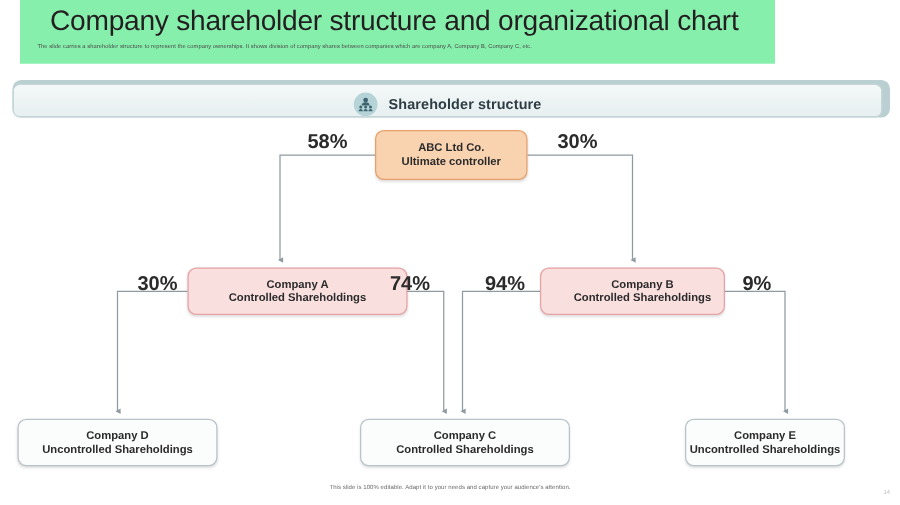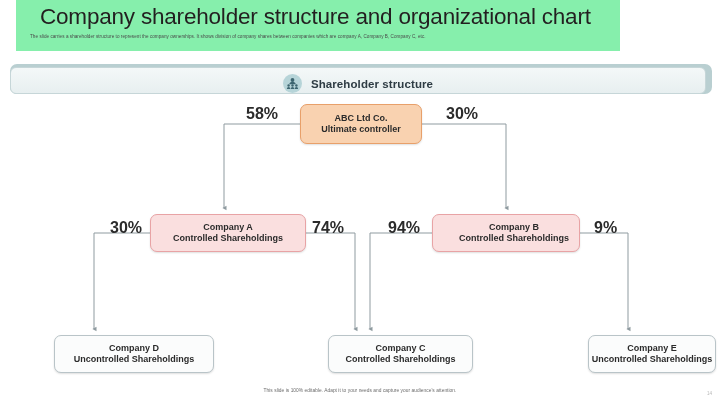--- a/index.html
+++ b/index.html
@@ -64,37 +64,36 @@
   }
   .node .l1 { font-size: 9px; font-weight: bold; color: #2b2b2b; }
   .node .l2 { font-size: 9px; font-weight: bold; color: #2b2b2b; }
 
   .node-root {
     left: 300px; top: 8px; width: 122px; height: 40px;
     background: #f9d2b0; border: 1px solid #e8a06a;
     box-shadow: 0 1px 2px rgba(0,0,0,.13);
   }
   .node-a {
-    left: 150px; top: 118px; width: 156px; height: 38px;
+    left: 150px; top: 118px; width: 176px; height: 38px;
     background: #fadfdf; border: 1px solid #e8a3a5;
     box-shadow: 0 1px 2px rgba(0,0,0,.13);
   }
   .node-b {
     left: 432px; top: 118px; width: 148px; height: 38px;
     background: #fadfdf; border: 1px solid #e8a3a5;
     box-shadow: 0 1px 2px rgba(0,0,0,.13);
     padding-left: 16px;
   }
   .node-leaf {
     background: #fbfcfc; border: 1px solid #b9c4c8;
     box-shadow: 0 1px 2px rgba(0,0,0,.13);
-    margin-left: 40px;
   }
   .node-d { left: 14px;  top: 239px; width: 160px; height: 38px; }
-  .node-c { left: 288px; top: 239px; width: 145px; height: 38px; }
+  .node-c { left: 288px; top: 239px; width: 168px; height: 38px; }
   .node-e { left: 548px; top: 239px; width: 128px; height: 38px; }
 
   
   .pct {
     position: absolute; font-size: 16px; font-weight: bold;
     color: #2b2b2b; white-space: nowrap;
   }
   .pct-58 { left: 246px; top: 9px; }
   .pct-42 { left: 446px; top: 9px; }
   .pct-30 { left: 110px; top: 123px; text-align: right; }

